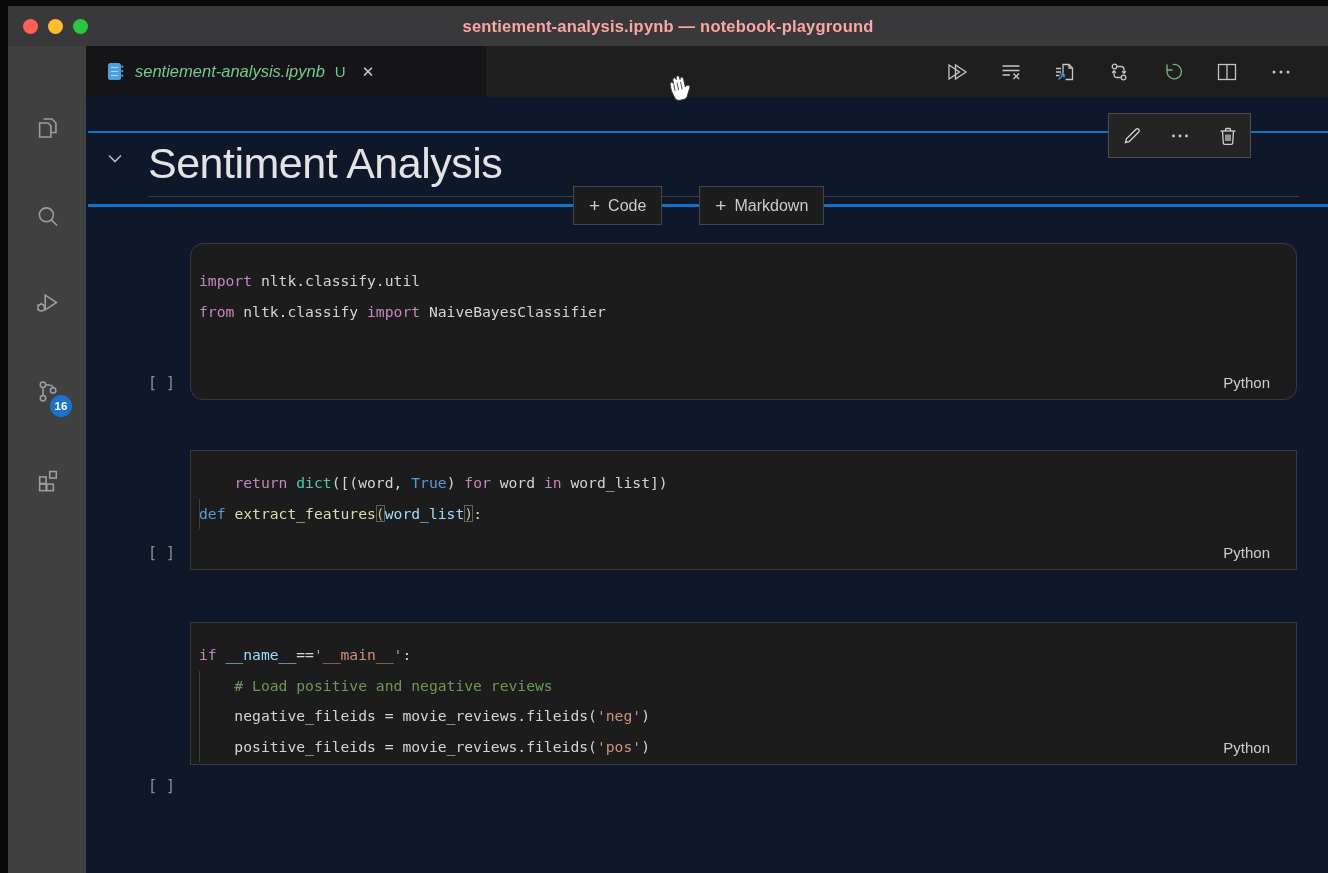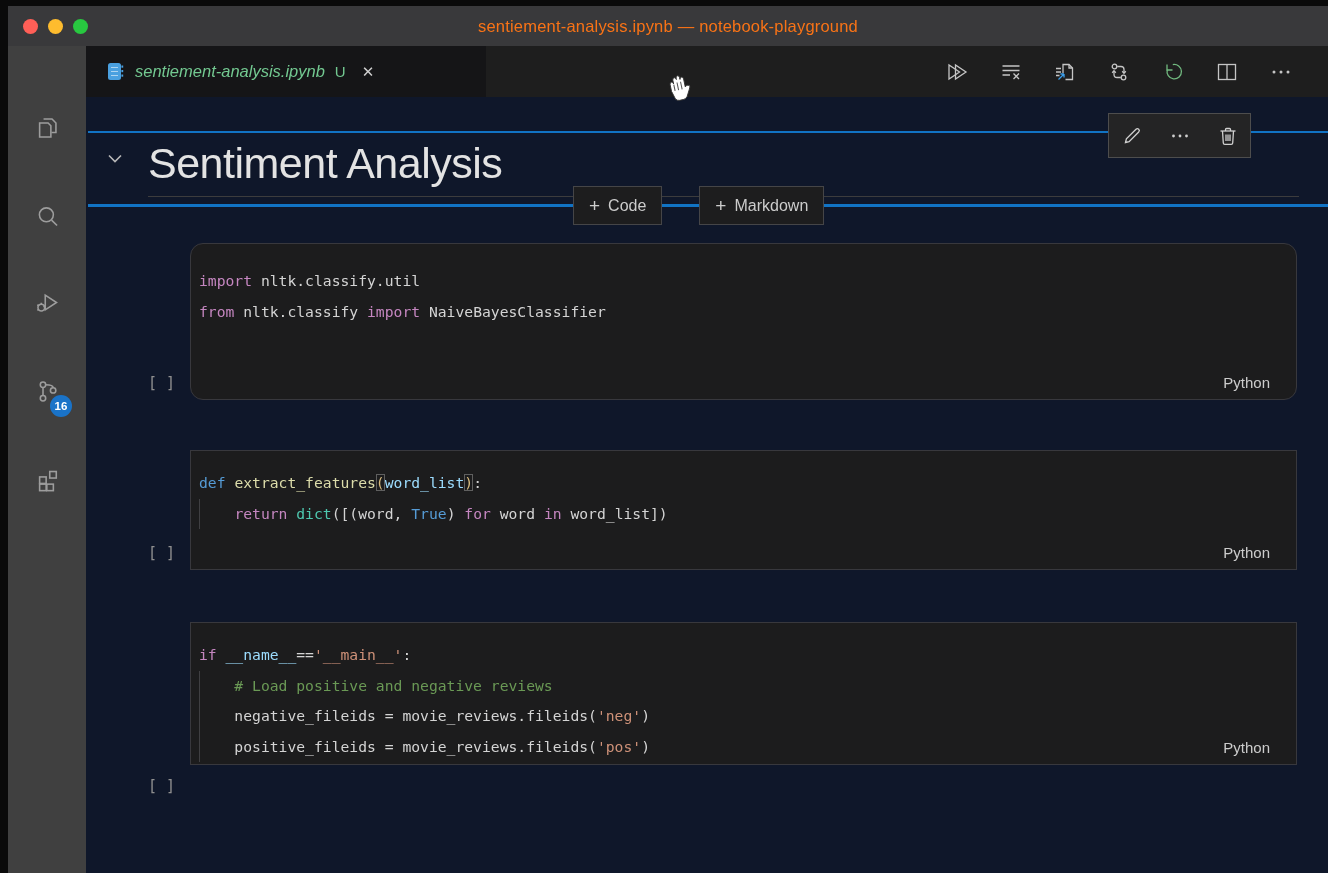--- a/index.html
+++ b/index.html
@@ -12,21 +12,21 @@
   .abs{position:absolute;}
 
   
   .titlebar{left:8px;top:6px;right:0;height:40px;background:#39393b;
     display:flex;align-items:center;justify-content:center;}
   .traffic{position:absolute;left:8px;top:0;height:100%;display:flex;align-items:center;gap:10px;padding-left:7px;}
   .light{width:15px;height:15px;border-radius:50%;}
   .light.red{background:#ff5f57;}
   .light.yellow{background:#febc2e;}
   .light.green{background:#28c840;}
-  .win-title{color:#f97316;font-size:16.5px;font-weight:400;letter-spacing:.2px;}
+  .win-title{color:#fca5a5;font-size:16.5px;font-weight:700;letter-spacing:.2px;}
 
   
   .activitybar{left:8px;top:46px;width:78px;bottom:0;background:#404040;}
   .act-item{position:absolute;left:0;width:78px;height:56px;display:flex;align-items:center;justify-content:center;color:#9d9d9d;}
   .act-item svg{stroke:#9d9d9d;fill:none;stroke-width:1.4;}
   .badge{position:absolute;right:14px;bottom:2px;min-width:22px;height:22px;border-radius:11px;
     background:#1a73c8;color:#fff;font-size:11.5px;font-weight:700;
     display:flex;align-items:center;justify-content:center;}
 
   
@@ -252,22 +252,22 @@
       <div class="cell" style="top: 146px; height: 157px; border-radius: 13px;">
         <div class="code" style="padding-top: 22px;">
           <div class="line"><span class="tk-kw">import</span><span class="tk-p"> nltk.classify.util</span></div>
           <div class="line"><span class="tk-kw">from</span><span class="tk-p"> nltk.classify </span><span class="tk-kw">import</span><span class="tk-p"> NaiveBayesClassifier</span></div>
         </div>
         <div class="lang">Python</div>
       </div>
       <div class="exec" style="top: 277px;">[ ]</div>
       <div class="cell" style="top: 353px; height: 120px;">
         <div class="code" style="padding-top: 17px;">
+          <div class="line"><span class="tk-p">    </span><span class="tk-kw">return</span><span class="tk-p"> </span><span class="tk-type">dict</span><span class="tk-p">([(word, </span><span class="tk-kw2">True</span><span class="tk-p">) </span><span class="tk-kw">for</span><span class="tk-p"> word </span><span class="tk-kw">in</span><span class="tk-p"> word_list])</span></div>
           <div class="line"><span class="tk-kw2">def</span><span class="tk-p"> </span><span class="tk-fn">extract_features</span><span class="tk-brhl">(</span><span class="tk-param">word_list</span><span class="tk-brhl">)</span><span class="tk-p">:</span></div>
-          <div class="line"><span class="tk-p">    </span><span class="tk-kw">return</span><span class="tk-p"> </span><span class="tk-type">dict</span><span class="tk-p">([(word, </span><span class="tk-kw2">True</span><span class="tk-p">) </span><span class="tk-kw">for</span><span class="tk-p"> word </span><span class="tk-kw">in</span><span class="tk-p"> word_list])</span></div>
           <div class="guide" style="top: 47.5px; height: 30.5px;"></div>
         </div>
         <div class="lang">Python</div>
       </div>
       <div class="exec" style="top: 447px;">[ ]</div>
       <div class="cell" style="top: 525px; height: 143px;">
         <div class="code" style="padding-top: 17px;">
           <div class="line"><span class="tk-kw">if</span><span class="tk-p"> </span><span class="tk-param">__name__</span><span class="tk-p">==</span><span class="tk-str">'__main__'</span><span class="tk-p">:</span></div>
           <div class="line"><span class="tk-cm">    # Load positive and negative reviews</span></div>
           <div class="line"><span class="tk-p">    negative_fileids = movie_reviews.fileids(</span><span class="tk-str">'neg'</span><span class="tk-p">)</span></div>

